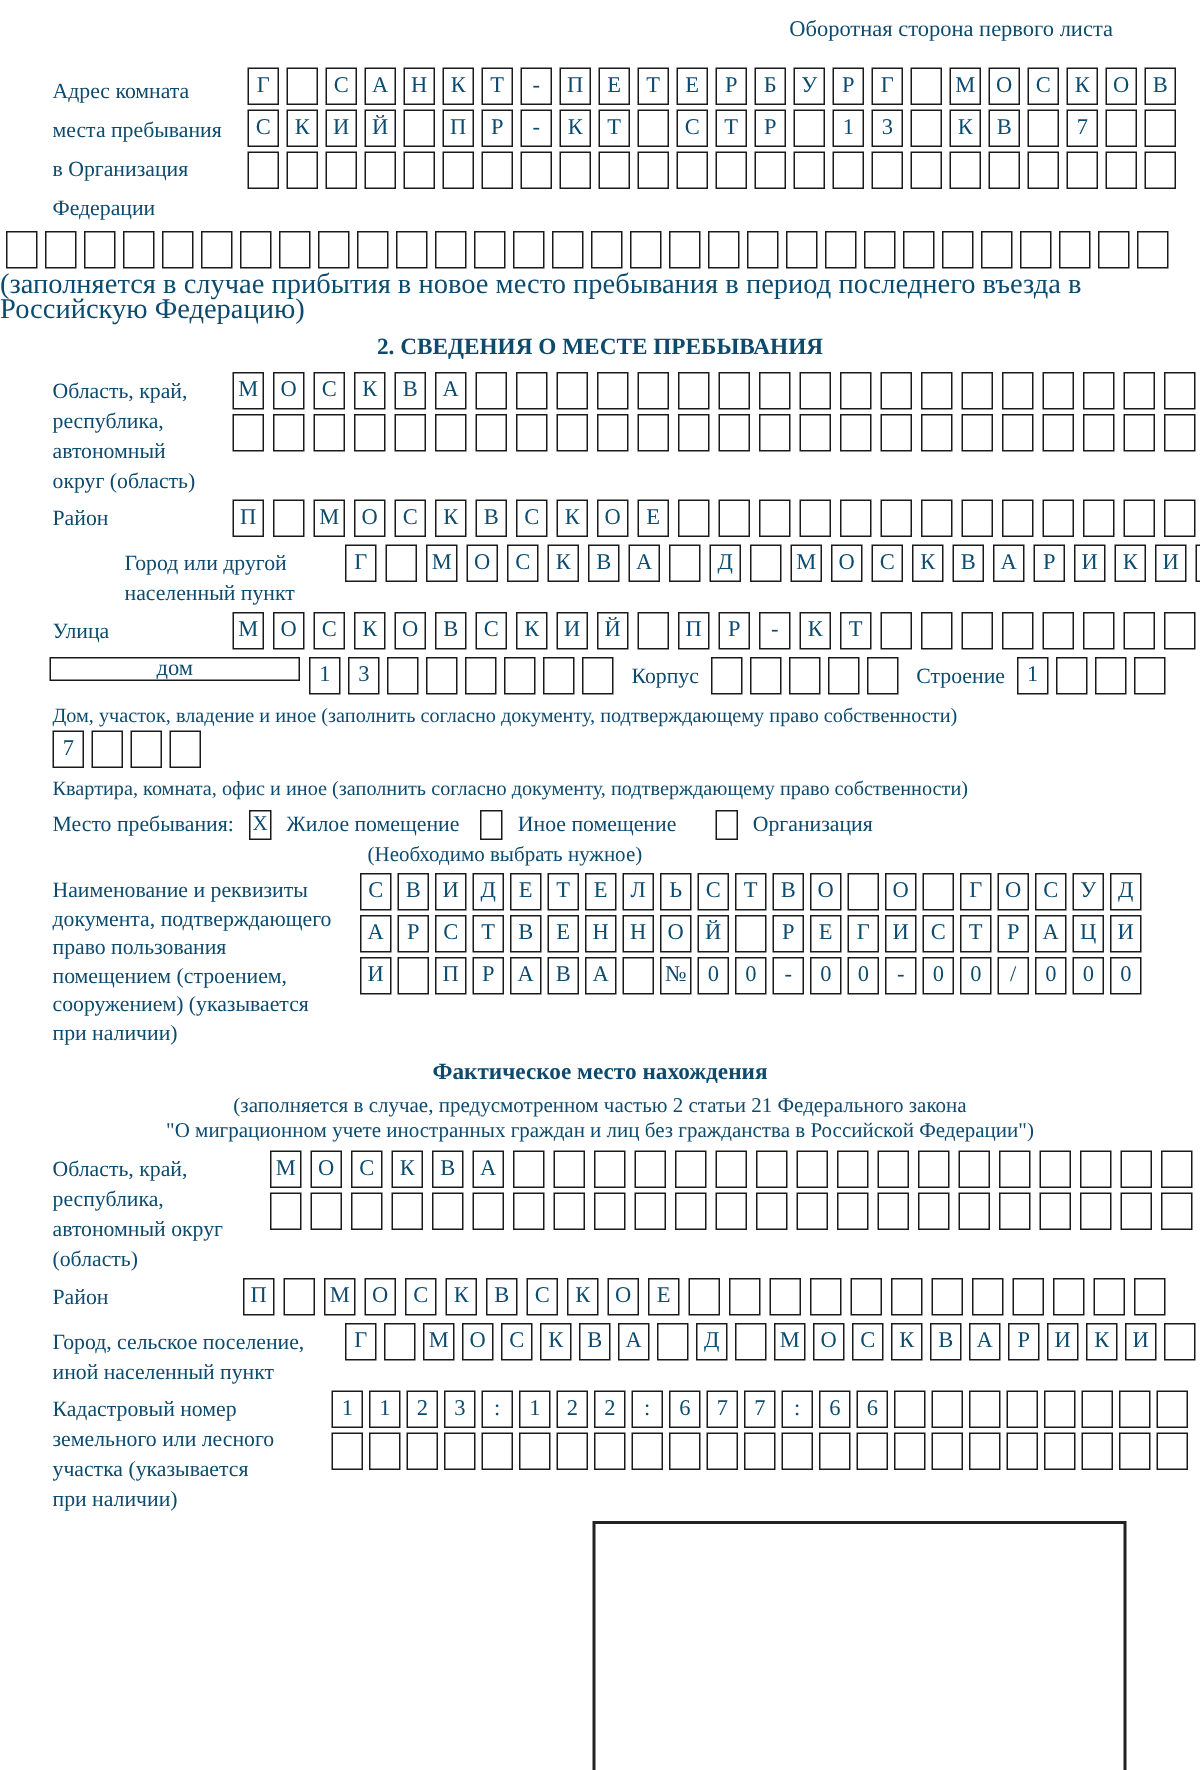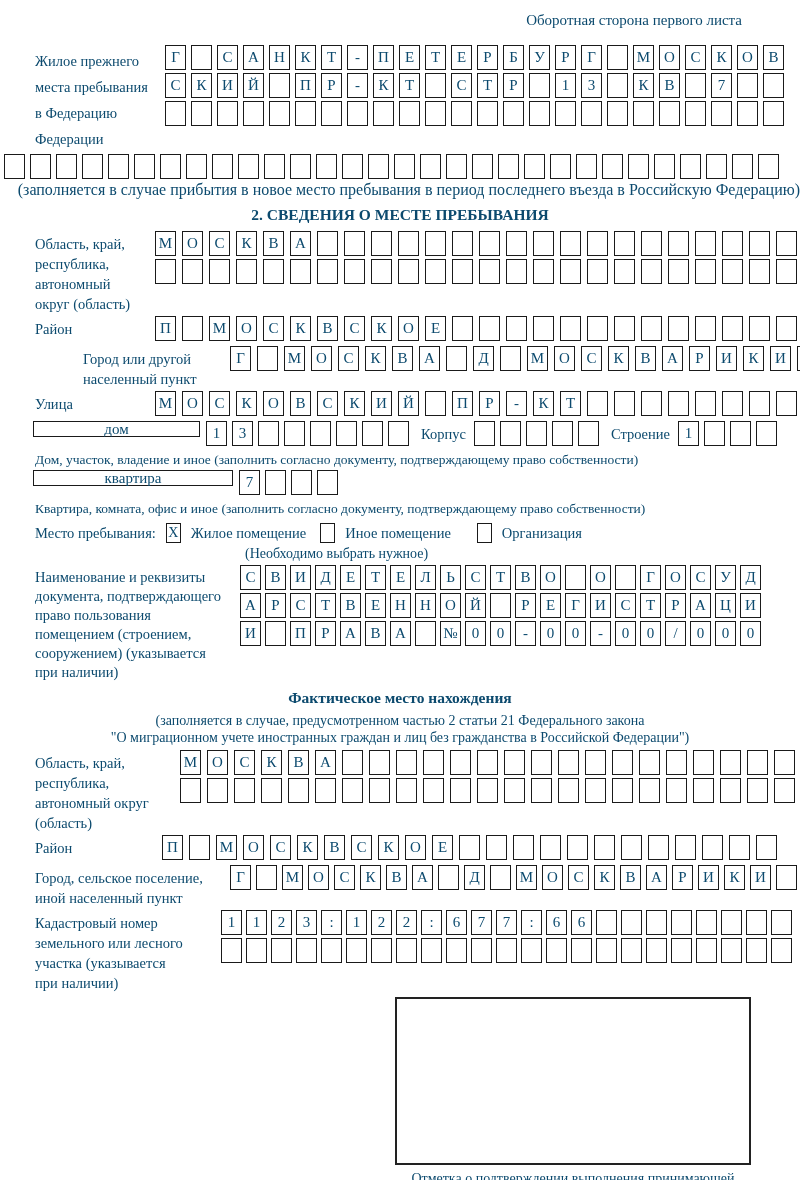--- a/index.html
+++ b/index.html
@@ -36,21 +36,21 @@
   .g6 { gap: 6px; }
   .g4 { gap: 4px; }
   .cbox {
     flex: none; width: 21px; height: 25px;
     border: 1.6px solid #1a1a1a;
     display: flex; align-items: center; justify-content: center;
     font-size: 15px; background: #fff;
   }
   .overflow { margin-left: -31px; margin-bottom: 2px; }
 
-  .cnote { margin-left: -35px; width: 800px; text-align: right; font-size: 16px; line-height: 17px; margin-top: 2px; }
+  .cnote { margin-left: -35px; width: 800px; text-align: left; font-size: 19px; line-height: 17px; margin-top: 2px; }
   .stitle { margin-left: -35px; width: 800px; text-align: center; font-weight: bold; font-size: 15.5px; line-height: 20px; margin-top: 7px; margin-bottom: 6px; }
 
   .houserow { display: flex; align-items: flex-start; margin-top: 2px; margin-bottom: 2px; }
   .widebox {
     flex: none; height: 16px; border: 1.6px solid #1a1a1a;
     display: flex; align-items: center; justify-content: center;
     font-size: 15px; margin-right: 6px; margin-left: -2px;
   }
   .wb167 { width: 167px; }
   .wb200 { width: 200px; }
@@ -86,23 +86,23 @@
 </style>
 </head>
 <body>
 
 <div class="page">
 
   <div class="hdr">Оборотная сторона первого листа</div>
 
   <div class="field">
     <div class="flabel w130 lh24">
-        <div>Жилое прежнего</div>
+        <div>Адрес комната</div>
         <div>места пребывания</div>
-        <div>в Федерацию</div>
+        <div>в Организация</div>
         <div>Федерации</div>
       </div>
     <div class="rows">
       <div class="boxrow">
           <span class="cbox">Г</span>
           <span class="cbox"></span>
           <span class="cbox">С</span>
           <span class="cbox">А</span>
           <span class="cbox">Н</span>
           <span class="cbox">К</span>
@@ -394,21 +394,20 @@
     <div class="boxrow">
         <span class="cbox">1</span>
         <span class="cbox"></span>
         <span class="cbox"></span>
         <span class="cbox"></span>
       </div>
   </div>
   <div class="lnote">Дом, участок, владение и иное (заполнить согласно документу, подтверждающему право собственности)</div>
 
   <div class="houserow">
-    <div class="widebox wb200">квартира</div>
     <div class="boxrow">
         <span class="cbox">7</span>
         <span class="cbox"></span>
         <span class="cbox"></span>
         <span class="cbox"></span>
       </div>
   </div>
   <div class="lnote">Квартира, комната, офис и иное (заполнить согласно документу, подтверждающему право собственности)</div>
 
   <div class="stay">

